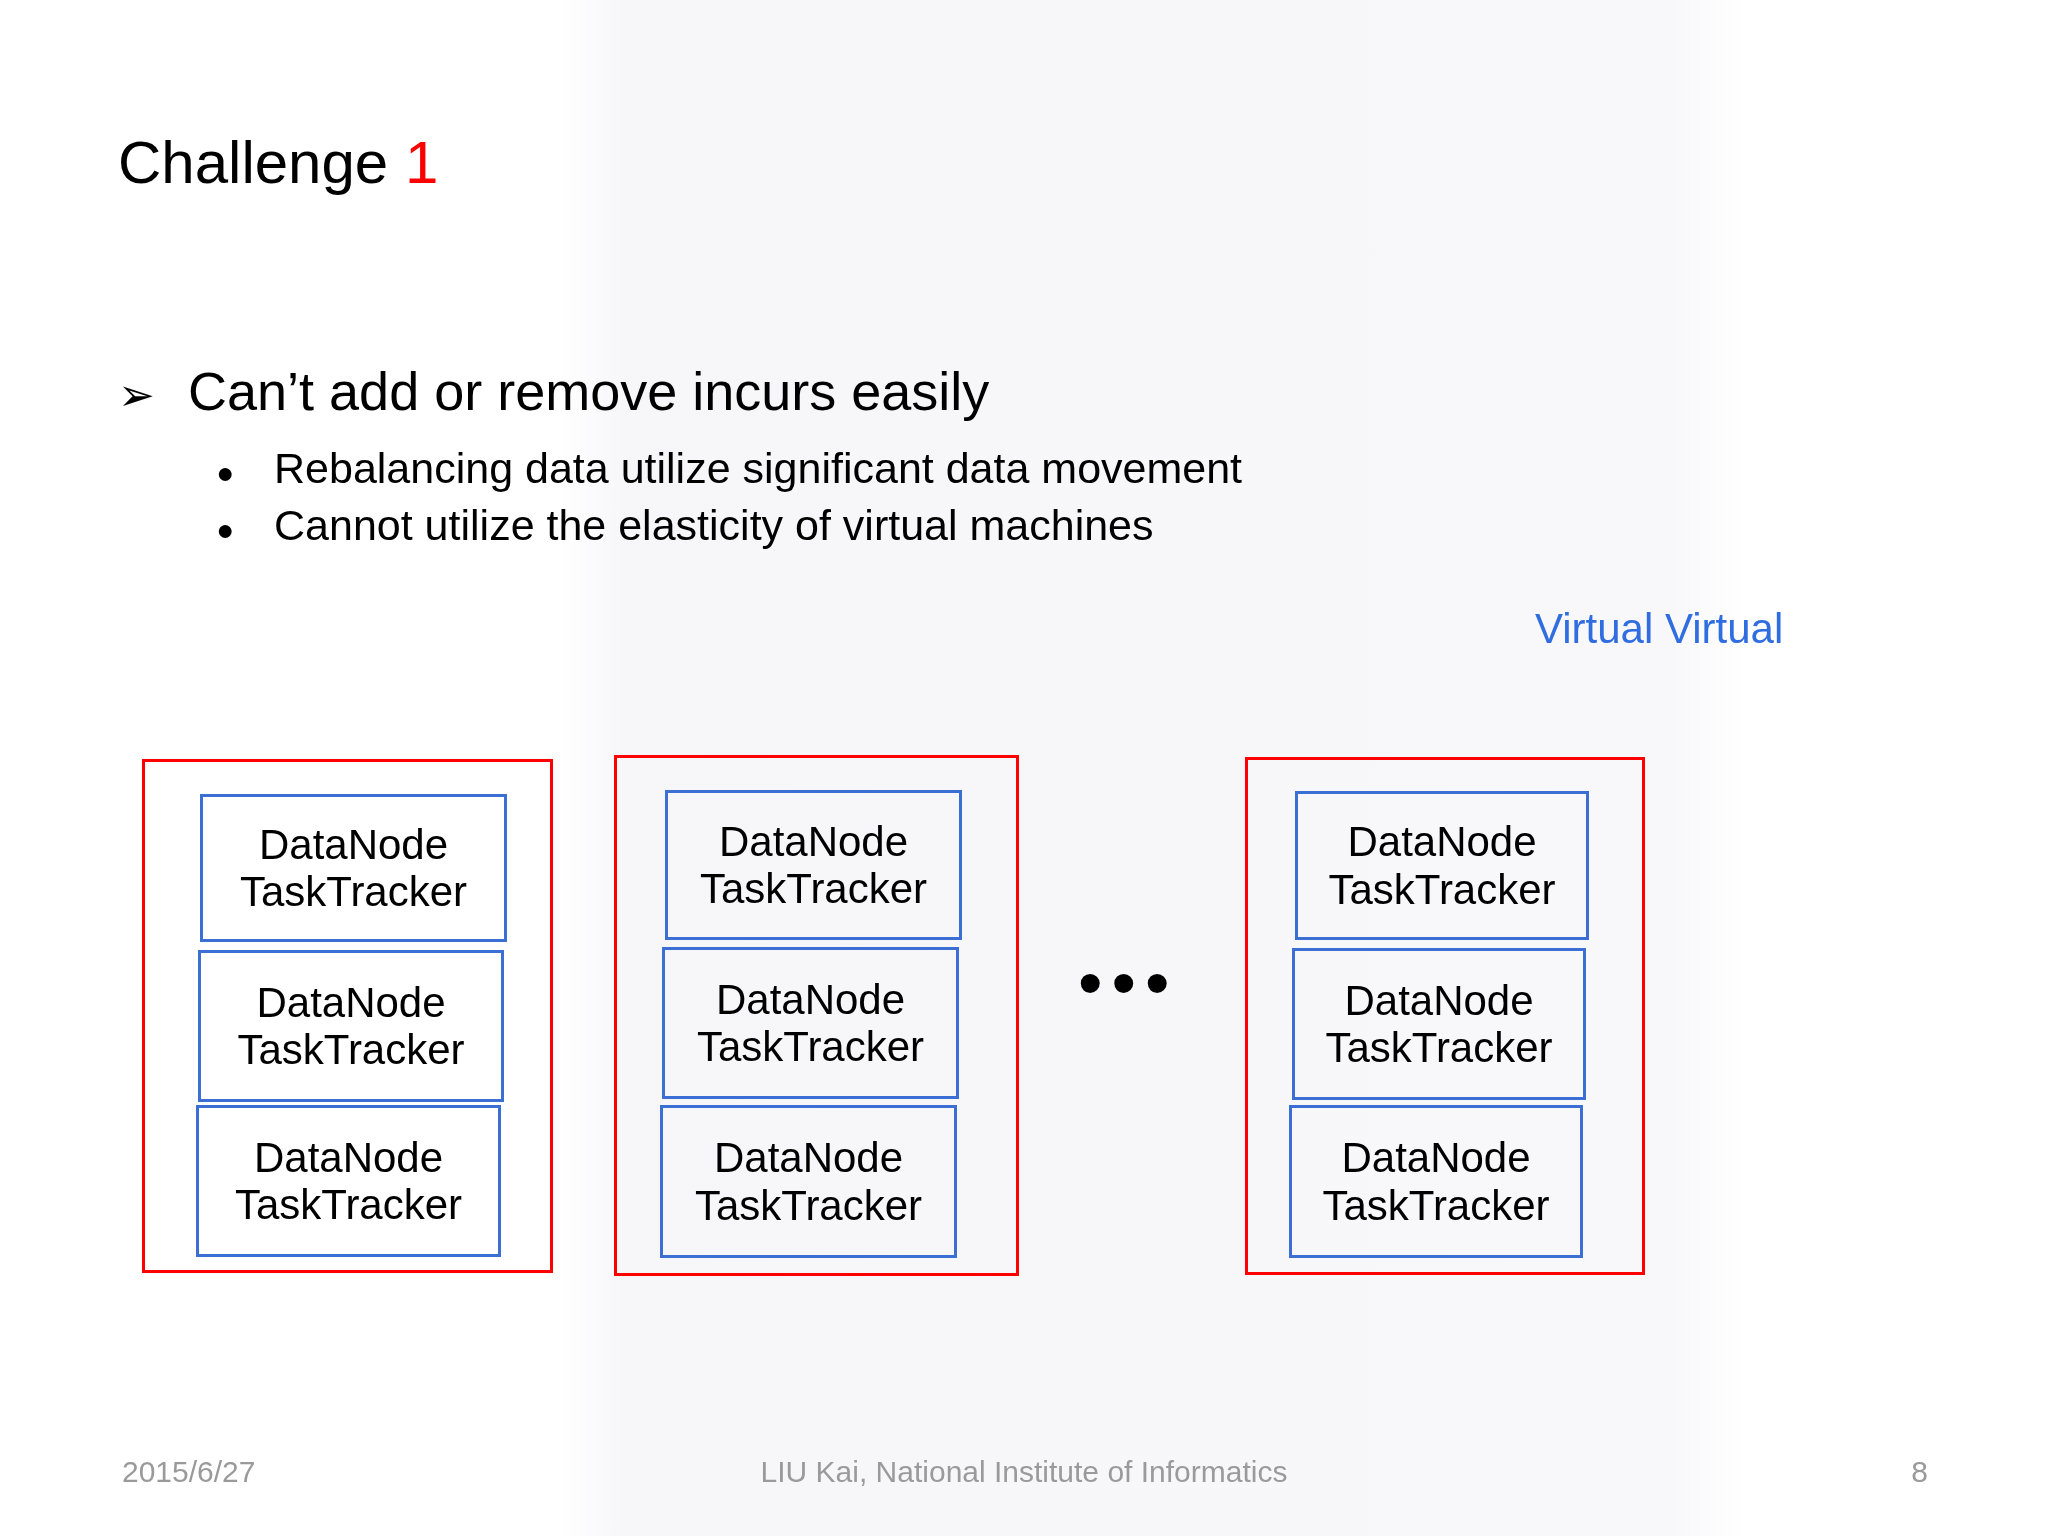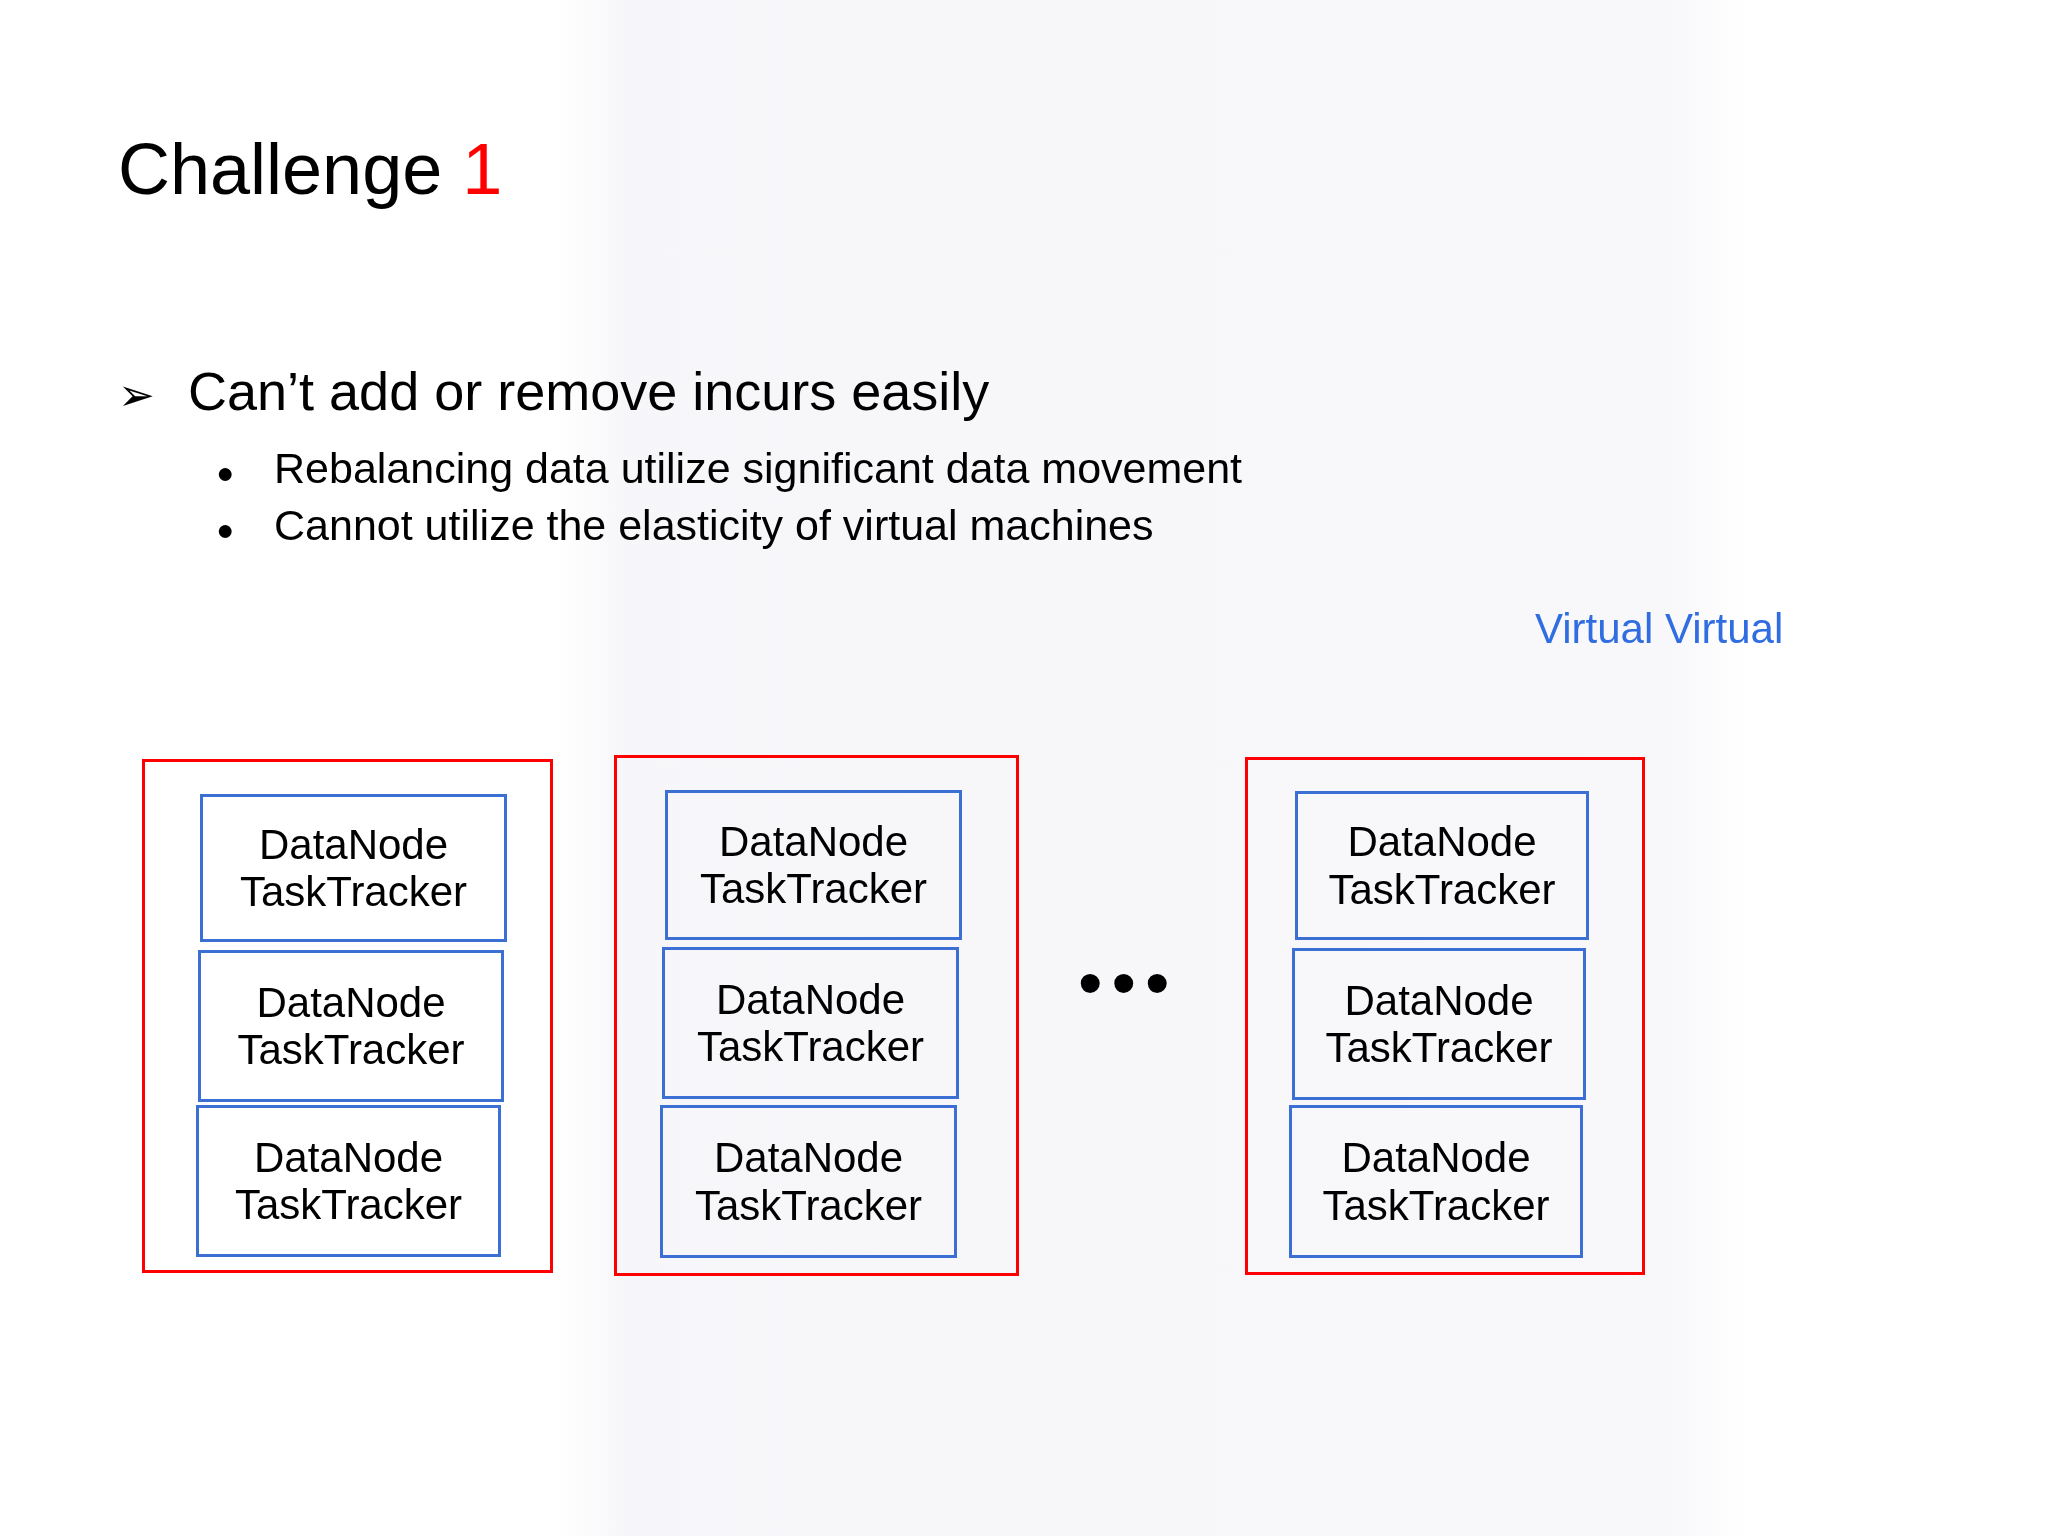--- a/index.html
+++ b/index.html
@@ -30,21 +30,21 @@
         rgba(247,247,250,0.85) 94%,
         rgba(246,246,248,0) 100%);
     pointer-events: none;
   }
 
   
   .title {
     position: absolute;
     left: 118px;
     top: 128px;
-    font-size: 72px;
+    font-size: 60px;
     color: #000000;
     white-space: nowrap;
     letter-spacing: 0px;
   }
   .title .num {
     color: #FF0000;
   }
 
   
   .bullets {
@@ -263,14 +263,19 @@
       <span class="ln">DataNode</span>
       <span class="ln">TaskTracker</span>
     </div>
     <div class="vm-box g3-v3">
       <span class="ln">DataNode</span>
       <span class="ln">TaskTracker</span>
     </div>
 
   </div>
 
+  <div class="footer">
+    <div class="footer-date">2015/6/27</div>
+    <div class="footer-center">LIU Kai, National Institute of Informatics</div>
+    <div class="footer-page">8</div>
+  </div>
 
 </div>
 
 </body></html>

